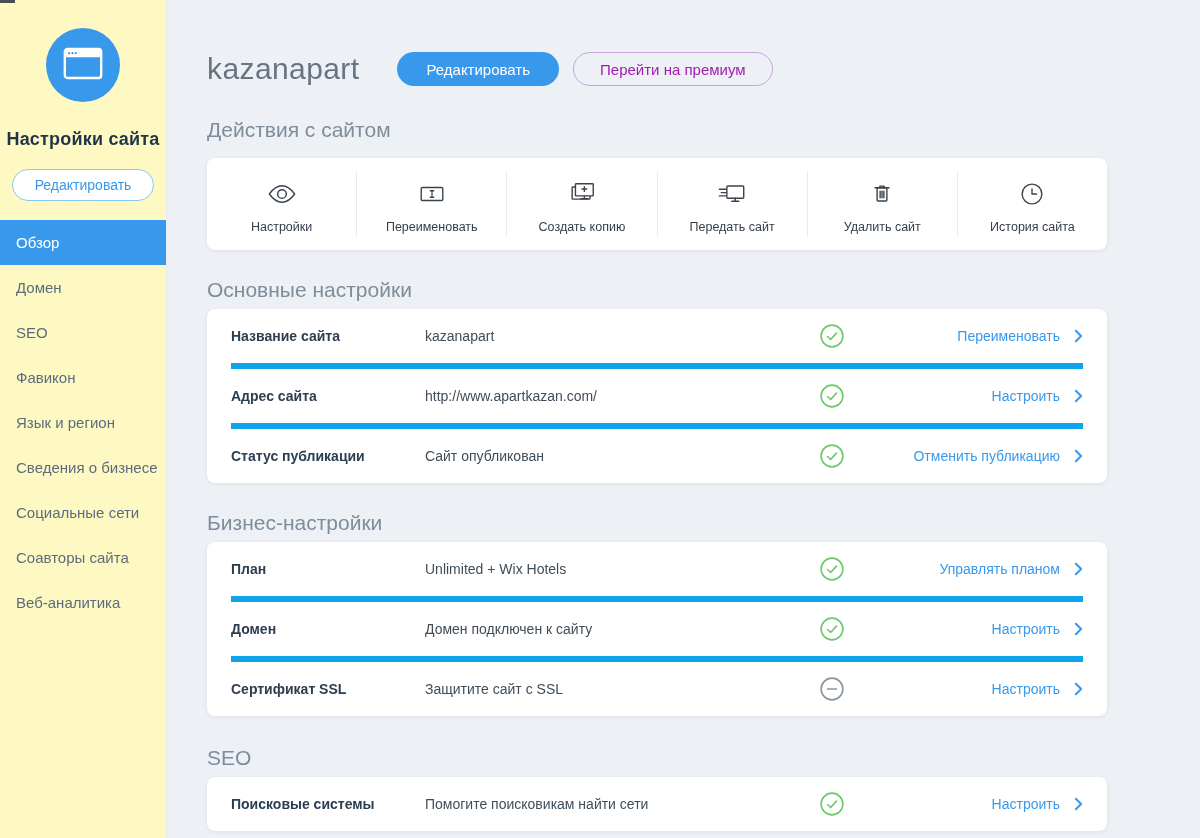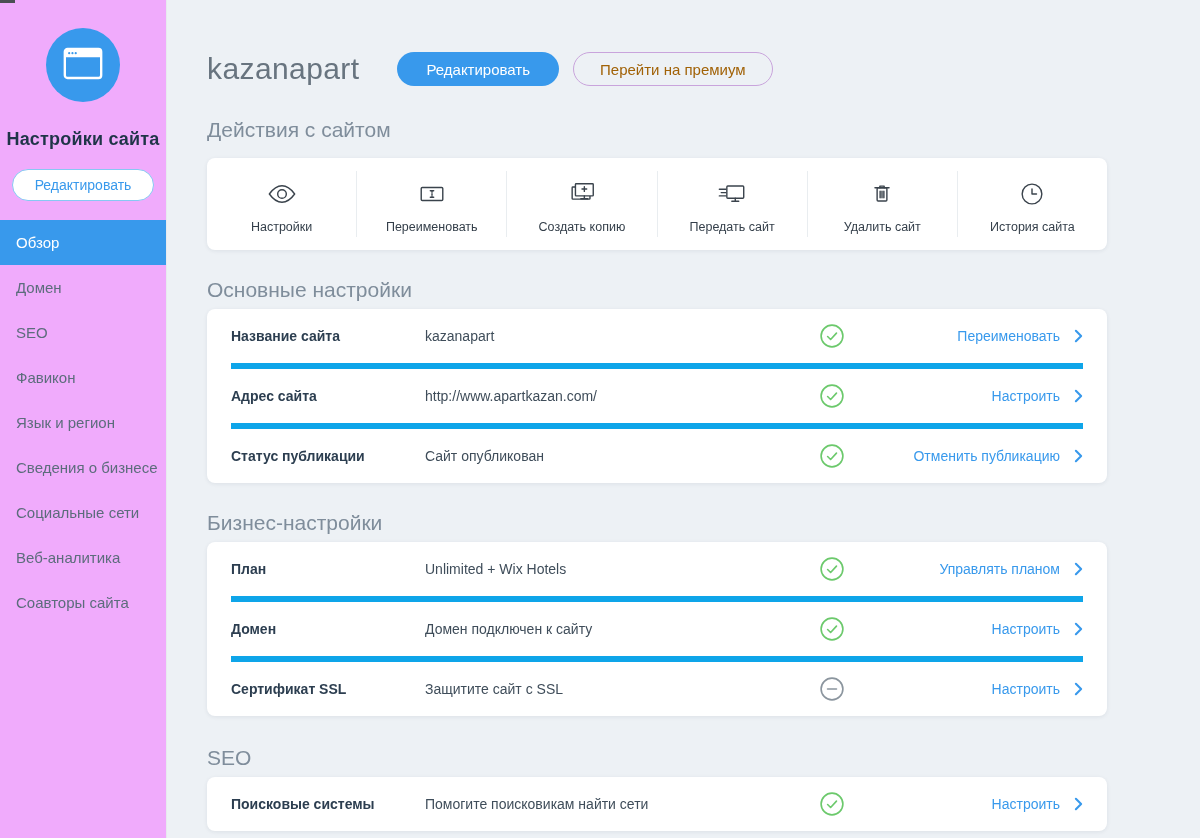--- a/index.html
+++ b/index.html
@@ -1,42 +1,42 @@
 <!DOCTYPE html>
 <html><head>
 <meta charset="utf-8">
 <style>
   html,body{margin:0;padding:0;background:#edf1f5;}
   .app{position:relative;width:1200px;height:838px;overflow:hidden;background:#edf1f5;
        font-family:"Liberation Sans",sans-serif;-webkit-font-smoothing:antialiased;}
   .corner-artifact{position:absolute;left:0;top:0;width:15px;height:3px;background:#4b4e53;z-index:9;}
 
   
-  .sidebar{position:absolute;left:0;top:0;bottom:0;width:166px;background:#f0abfc;
+  .sidebar{position:absolute;left:0;top:0;bottom:0;width:166px;background:#fef9c3;
            border-right:1px solid #e7eaee;z-index:2;}
   .logo{width:74px;height:74px;border-radius:50%;background:#3899ec;margin:28px auto 0;
         display:flex;align-items:center;justify-content:center;}
   .sidebar-title{margin:27px 0 0;text-align:center;font-size:18px;font-weight:bold;
                  color:#1f3448;letter-spacing:.2px;}
   .sidebar-edit-btn{display:block;margin:19px auto 0;width:142px;height:32px;border-radius:16px;
                     border:1px solid #87c8f3;background:#fff;color:#3899ec;font-size:14px;
                     font-family:inherit;cursor:pointer;}
   .menu{margin-top:19px;}
   .menu-item{height:45px;display:flex;align-items:center;padding-left:16px;font-size:15px;
              color:#5c6c7c;cursor:pointer;}
   .menu-item.active{background:#3899ec;color:#fff;}
 
   
   .content{position:absolute;left:167px;top:0;right:0;bottom:0;padding:49px 0 0 40px;}
   .page-header{display:flex;align-items:center;height:40px;}
   .site-name{margin:0 38px 0 0;font-size:30px;font-weight:400;color:#68747f;letter-spacing:.4px;}
   .btn-primary{height:34px;padding:0 29px;border:none;border-radius:17px;background:#3899ec;
                color:#fff;font-size:15px;margin-right:14px;font-family:inherit;cursor:pointer;}
   .btn-premium{height:34px;padding:0 26px;border-radius:17px;border:1px solid #c9a4dc;
-               background:transparent;color:#a16207;font-size:15px;font-family:inherit;cursor:pointer;}
+               background:transparent;color:#a21caf;font-size:15px;font-family:inherit;cursor:pointer;}
 
   .section-heading{margin:0;font-size:21px;font-weight:400;color:#7f8d9b;}
   .actions-heading{margin-top:29px;}
   .card{background:#fff;border-radius:8px;box-shadow:0 1px 4px rgba(23,43,63,.08);width:900px;}
 
   .actions-card{margin-top:16px;height:92px;display:flex;align-items:stretch;}
   .action-cell{flex:1;display:flex;flex-direction:column;align-items:center;padding-top:21px;cursor:pointer;}
   .action-icon{height:30px;display:flex;align-items:center;justify-content:center;}
   .action-label{margin-top:11px;font-size:12.5px;color:#333e49;}
   .v-divider{width:1px;background:#e9edf0;margin:13px 0;}
@@ -87,24 +87,24 @@
         <div class="menu-item">
     <span>Язык и регион</span>
   </div>
         <div class="menu-item">
     <span>Сведения о бизнесе</span>
   </div>
         <div class="menu-item">
     <span>Социальные сети</span>
   </div>
         <div class="menu-item">
+    <span>Соавторы сайта</span>
+  </div>
+        <div class="menu-item">
     <span>Веб-аналитика</span>
-  </div>
-        <div class="menu-item">
-    <span>Соавторы сайта</span>
   </div>
       </nav>
   </aside>
 
   <main class="content">
     <div class="page-header">
       <h2 class="site-name">kazanapart</h2>
       <button class="btn-primary">Редактировать</button>
       <button class="btn-premium">Перейти на премиум</button>
     </div>

